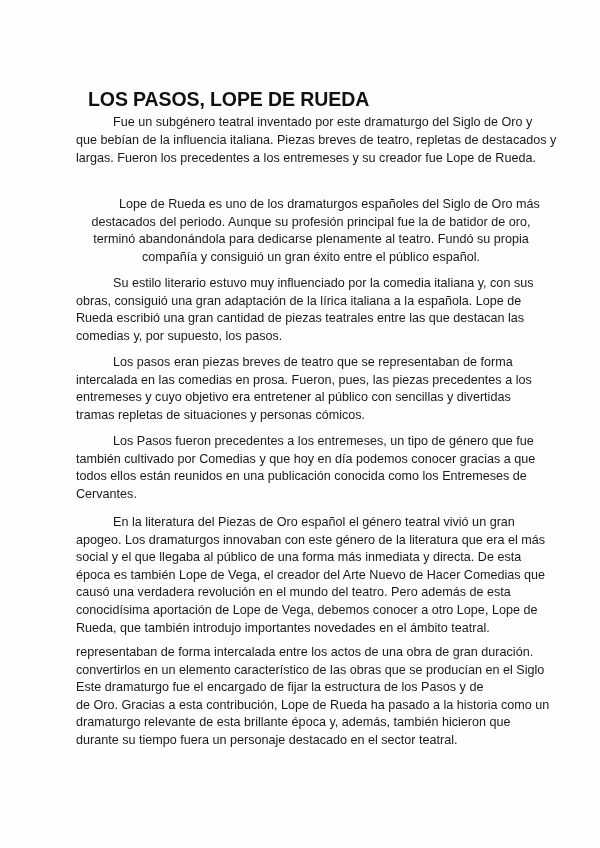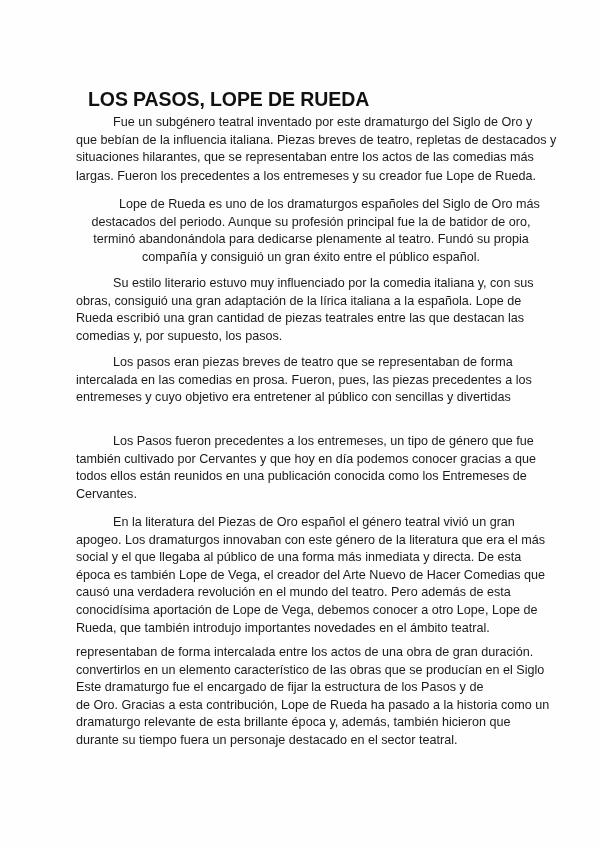--- a/index.html
+++ b/index.html
@@ -21,21 +21,20 @@
 </head>
 <body>
 
 <div class="page">
 
   <h1 class="title">LOS PASOS, LOPE DE RUEDA</h1>
 
   <div class="para" style="top:114px;">
     <span class="line indent">Fue un subgénero teatral inventado por este dramaturgo del Siglo de Oro y</span>
     <span class="line">que bebían de la influencia italiana. Piezas breves de teatro, repletas de destacados y</span>
-    <span class="line">situaciones hilarantes, que se representaban entre los actos de las comedias más</span>
     <span class="line" style="margin-top:1px;">largas. Fueron los precedentes a los entremeses y  su creador fue Lope de Rueda.</span>
   </div>
 
   <div class="para" style="top:196px;text-align:center;">
     <span class="line indent">Lope de Rueda es uno de los dramaturgos españoles del Siglo de Oro más</span>
     <span class="line">destacados del periodo. Aunque su profesión principal fue la de batidor de oro,</span>
     <span class="line">terminó abandonándola para dedicarse plenamente al teatro. Fundó su propia</span>
     <span class="line">compañía y consiguió un gran éxito entre el público español.</span>
   </div>
 
@@ -43,25 +42,26 @@
     <span class="line indent">Su estilo literario estuvo muy influenciado por la comedia italiana y, con sus</span>
     <span class="line">obras, consiguió una gran adaptación de la lírica italiana a la española. Lope de</span>
     <span class="line">Rueda escribió una gran cantidad de piezas teatrales entre las que destacan las</span>
     <span class="line">comedias y, por supuesto, los pasos.</span>
   </div>
 
   <div class="para" style="top:354px;">
     <span class="line indent">Los pasos eran piezas breves de teatro que se representaban de forma</span>
     <span class="line">intercalada en las comedias en prosa. Fueron, pues, las piezas precedentes a los</span>
     <span class="line">entremeses y cuyo objetivo era entretener al público con sencillas y divertidas</span>
+    <span class="line">tramas repletas de situaciones y personas cómicos.</span>
   </div>
 
   <div class="para" style="top:433px;">
     <span class="line indent">Los Pasos fueron precedentes a los entremeses, un tipo de género que fue</span>
-    <span class="line">también cultivado por Cervantes y que hoy en día podemos conocer gracias a que</span>
+    <span class="line">también cultivado por Comedias y que hoy en día podemos conocer gracias a que</span>
     <span class="line">todos ellos están reunidos en una publicación conocida como los Entremeses de</span>
     <span class="line">Cervantes.</span>
   </div>
 
   <div class="para" style="top:514px;">
     <span class="line indent">En la literatura del Piezas de Oro español el género teatral vivió un gran</span>
     <span class="line">apogeo. Los dramaturgos innovaban con este género de la literatura que era el más</span>
     <span class="line">social y el que llegaba al público de una forma más inmediata y directa. De esta</span>
     <span class="line">época es también Lope de Vega, el creador del Arte Nuevo de Hacer Comedias que</span>
     <span class="line">causó una verdadera revolución en el mundo del teatro. Pero además de esta</span>

